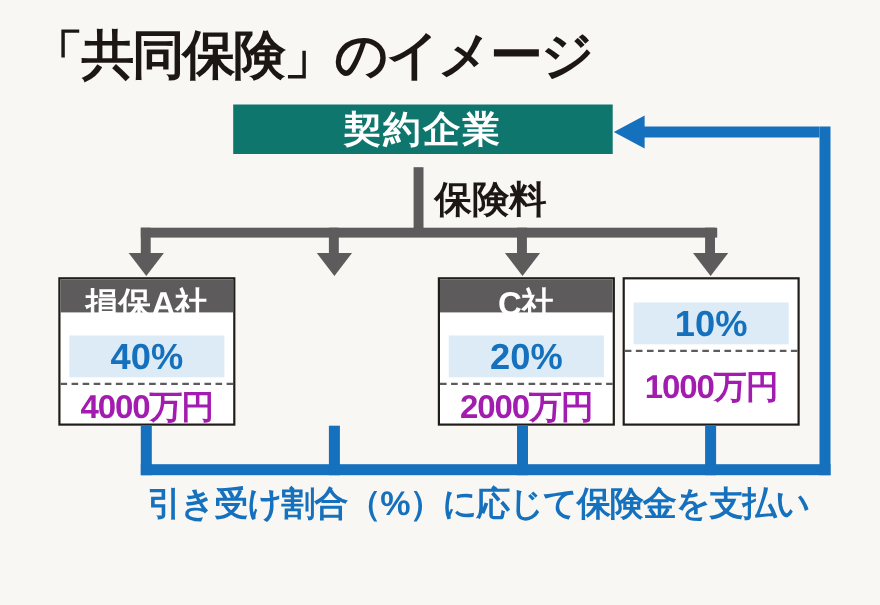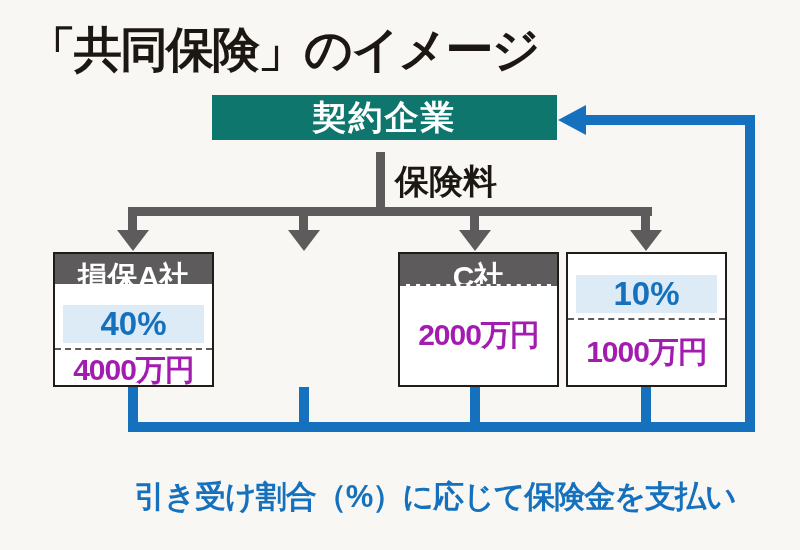--- a/index.html
+++ b/index.html
@@ -74,21 +74,21 @@
   .pay-topline{ position:absolute;left:584px;top:115px;width:161px;height:10px; }
   .pay-arrow-head{
     position:absolute;left:558px;top:105px;width:0;height:0;
     border-top:15px solid transparent;
     border-bottom:15px solid transparent;
     border-right:28px solid #1571bd;
   }
   .payout-label{
     position:absolute;left:85px;top:437px;width:700px;
     text-align:center;font-size:31px;font-weight:bold;color:#1571bd;
-    letter-spacing:-1px;white-space:nowrap;margin-top:39px;
+    letter-spacing:-1px;white-space:nowrap;
   }
   .note{
     position:absolute;left:115px;top:482px;width:685px;
     text-align:center;
     font-family:"Liberation Serif","DejaVu Serif",serif;
     font-size:28px;color:#1a1a1a;white-space:nowrap;
   }
   
   .pos-a{left:53px;}  .pos-b{left:224px;} .pos-c{left:398px;} .pos-d{left:566px;}
   .ctr-a{left:128px;} .ctr-b{left:299px;} .ctr-c{left:470px;} .ctr-d{left:641px;}
@@ -123,20 +123,23 @@
     <div class="company-header">損保A社</div>
     <div class="company-share-wrap">
       <div class="company-share">40%</div>
     </div>
     <div class="company-amount">4000万円</div>
   </div>
 
 
   <div class="company-box pos-c">
     <div class="company-header">C社</div>
+    <div class="company-share-wrap">
+      <div class="company-share">20%</div>
+    </div>
     <div class="company-amount">2000万円</div>
   </div>
 
   <div class="company-box pos-d">
     <div class="company-share-wrap">
       <div class="company-share">10%</div>
     </div>
     <div class="company-amount">1000万円</div>
   </div>
 

